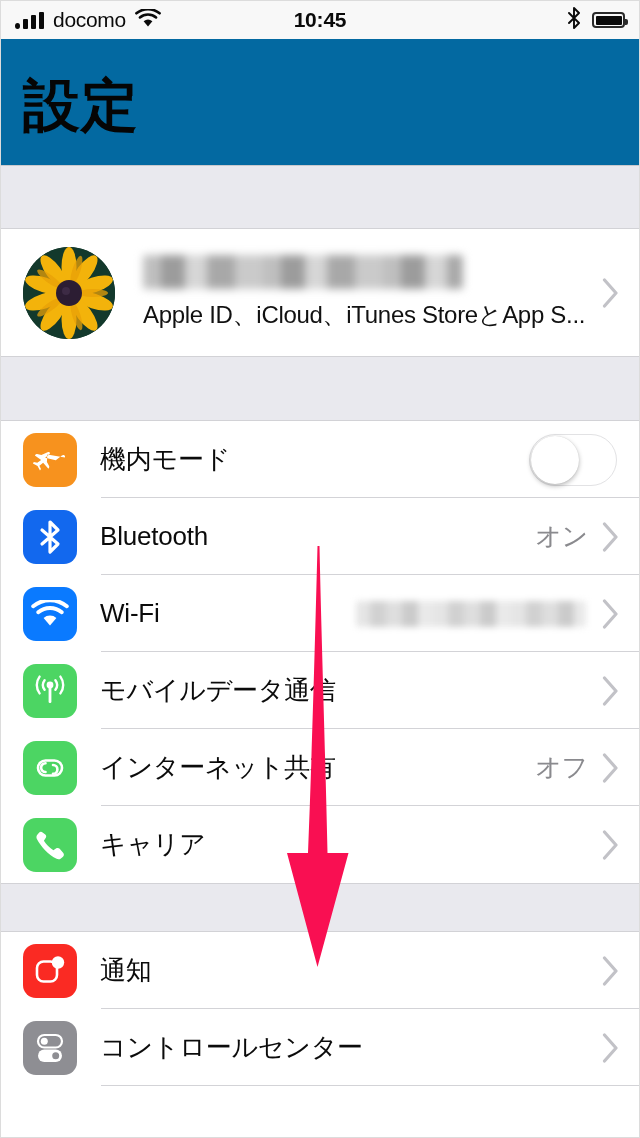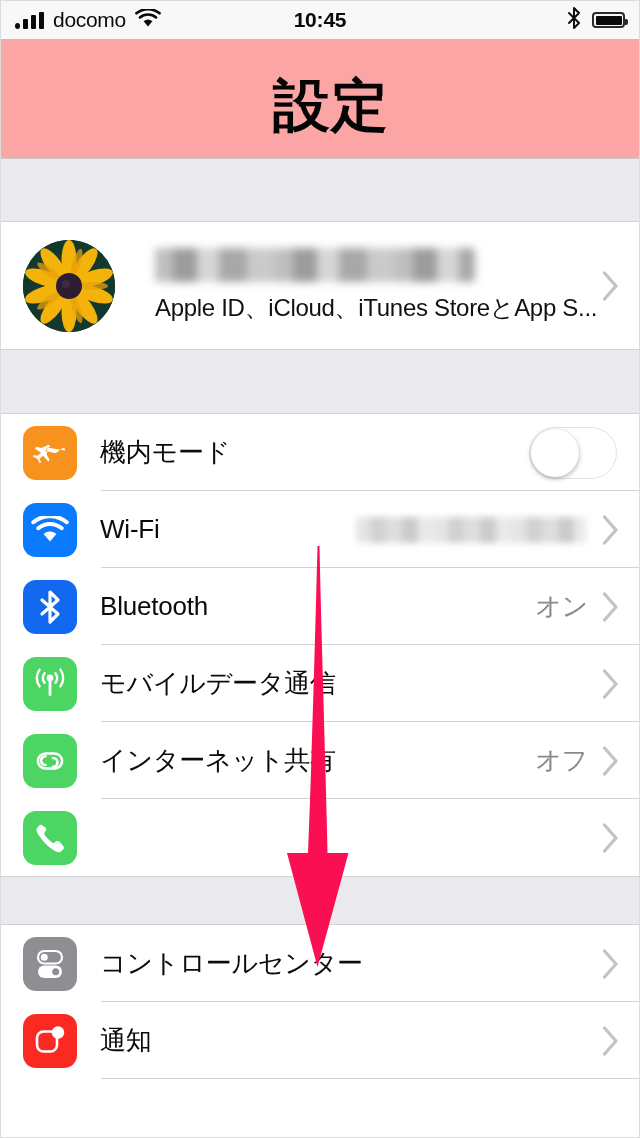--- a/index.html
+++ b/index.html
@@ -100,24 +100,23 @@
   }
   .battery > span {
     display: block;
     height: 100%;
     background: #0a0a0a;
     border-radius: 1px;
   }
 
   
   .navtitle {
-    background: #fca5a5;
-    padding: 38px 0 24px 22px;
+    background: #0369a1;
+    padding: 38px 0 31px 22px;
     border-bottom: 1px solid #c9c9cd;
-    text-align: center;
   }
   .navtitle h1 {
     margin: 0;
     font-size: 57px;
     line-height: 1;
     font-weight: bold;
     color: #050505;
     letter-spacing: 1px;
   }
 
@@ -214,21 +213,21 @@
   .avatar {
     width: 92px;
     height: 92px;
     border-radius: 50%;
     flex: 0 0 92px;
     overflow: hidden;
     position: relative;
     background: #13392c;
   }
   .appleid-text {
-    margin-left: 40px;
+    margin-left: 28px;
     display: flex;
     flex-direction: column;
     justify-content: center;
     gap: 10px;
     flex: 1 1 auto;
   }
   .name-blur {
     width: 320px;
     height: 34px;
     border-radius: 3px;
@@ -373,47 +372,47 @@
       </span>
       <span class="label">機内モード</span>
       <span class="spacer"></span>
       <span class="toggle">
           <span class="knob"></span>
         </span>
       <span class="sep"></span>
     </div>
 
     <div class="row">
+      <span class="icon" style="background:#1268EE">
+        <svg width="24" height="36" viewBox="0 0 24 36">
+            <path d="M4 11 L20 25 L12 33 V3 L20 11 L4 25" stroke="#ffffff" stroke-width="3.2" fill="none" stroke-linejoin="round" stroke-linecap="round"></path>
+          </svg>
+      </span>
+      <span class="label">Bluetooth</span>
+      <span class="spacer"></span>
+      <span class="value">オン</span>
+      <span class="chev">
+        <svg width="17" height="30" viewBox="0 0 17 30">
+            <path d="M2.5 2 L14 15 L2.5 28" stroke="#c2c2c7" stroke-width="3.2" fill="none" stroke-linecap="round" stroke-linejoin="round"></path>
+          </svg>
+      </span>
+      <span class="sep"></span>
+    </div>
+
+    <div class="row">
       <span class="icon" style="background:#0A7AFF">
         <svg width="38" height="28" viewBox="0 0 38 28">
           <path d="M19 25.6 L12.6 17.9 a10 10 0 0 1 12.8 0 Z" fill="#ffffff"></path>
           <path d="M7.2 12.3 a18.3 18.3 0 0 1 23.6 0" stroke="#ffffff" stroke-width="3.9" fill="none" stroke-linecap="round"></path>
           <path d="M2.2 6.2 a26.5 26.5 0 0 1 33.6 0" stroke="#ffffff" stroke-width="3.9" fill="none" stroke-linecap="round"></path>
         </svg>
       </span>
       <span class="label">Wi-Fi</span>
       <span class="spacer"></span>
       <span class="blurred wifi"></span>
-      <span class="chev">
-        <svg width="17" height="30" viewBox="0 0 17 30">
-            <path d="M2.5 2 L14 15 L2.5 28" stroke="#c2c2c7" stroke-width="3.2" fill="none" stroke-linecap="round" stroke-linejoin="round"></path>
-          </svg>
-      </span>
-      <span class="sep"></span>
-    </div>
-
-    <div class="row">
-      <span class="icon" style="background:#1268EE">
-        <svg width="24" height="36" viewBox="0 0 24 36">
-            <path d="M4 11 L20 25 L12 33 V3 L20 11 L4 25" stroke="#ffffff" stroke-width="3.2" fill="none" stroke-linejoin="round" stroke-linecap="round"></path>
-          </svg>
-      </span>
-      <span class="label">Bluetooth</span>
-      <span class="spacer"></span>
-      <span class="value">オン</span>
       <span class="chev">
         <svg width="17" height="30" viewBox="0 0 17 30">
             <path d="M2.5 2 L14 15 L2.5 28" stroke="#c2c2c7" stroke-width="3.2" fill="none" stroke-linecap="round" stroke-linejoin="round"></path>
           </svg>
       </span>
       <span class="sep"></span>
     </div>
 
     <div class="row">
       <span class="icon" style="background:#4CD563">
@@ -454,60 +453,61 @@
       </span>
       <span class="sep"></span>
     </div>
 
     <div class="row last">
       <span class="icon" style="background:#4CD563">
         <svg width="34" height="34" viewBox="0 0 34 34">
             <path d="M9.6 4.4c-1.1-.9-2.7-.8-3.6.3L4.3 6.8c-1 1.2-1.1 2.9-.4 4.3 2 3.9 5 7.9 8.4 11.3 3.4 3.4 7.4 6.4 11.3 8.4 1.4.7 3.1.6 4.3-.4l2.1-1.7c1.1-.9 1.2-2.5.3-3.6l-3.6-4.3c-.8-1-2.3-1.2-3.4-.5l-2.9 1.9c-1.9-1.2-3.7-2.6-5.3-4.2-1.6-1.6-3-3.4-4.2-5.3l1.9-2.9c.7-1.1.5-2.6-.5-3.4L9.6 4.4z" fill="#ffffff"></path>
           </svg>
       </span>
+      <span class="label">キャリア</span>
       <span class="spacer"></span>
       <span class="chev">
         <svg width="17" height="30" viewBox="0 0 17 30">
             <path d="M2.5 2 L14 15 L2.5 28" stroke="#c2c2c7" stroke-width="3.2" fill="none" stroke-linecap="round" stroke-linejoin="round"></path>
           </svg>
       </span>
     </div>
   </div>
 
   <div class="gap gap-47 top"></div>
 
   <div class="group">
+
+    <div class="row">
+      <span class="icon" style="background:#FA2A23">
+        <svg width="36" height="36" viewBox="0 0 36 36">
+          <rect x="5" y="8.5" width="20" height="20" rx="6.5" stroke="#ffffff" stroke-width="2.6" fill="none"></rect>
+          <circle cx="26" cy="9.5" r="6.2" fill="#ffffff"></circle>
+        </svg>
+      </span>
+      <span class="label">通知</span>
+      <span class="spacer"></span>
+      <span class="chev">
+        <svg width="17" height="30" viewBox="0 0 17 30">
+            <path d="M2.5 2 L14 15 L2.5 28" stroke="#c2c2c7" stroke-width="3.2" fill="none" stroke-linecap="round" stroke-linejoin="round"></path>
+          </svg>
+      </span>
+      <span class="sep"></span>
+    </div>
 
     <div class="row last">
       <span class="icon" style="background:#8E8E93">
         <svg width="34" height="36" viewBox="0 0 34 36">
           <rect x="5" y="5" width="24" height="12.5" rx="6.25" stroke="#ffffff" stroke-width="2.2" fill="none"></rect>
           <circle cx="11.3" cy="11.25" r="3.5" fill="#ffffff"></circle>
           <rect x="5" y="19.5" width="24" height="12.5" rx="6.25" fill="#ffffff"></rect>
           <circle cx="22.7" cy="25.75" r="3.5" fill="#8E8E93"></circle>
         </svg>
       </span>
       <span class="label">コントロールセンター</span>
-      <span class="spacer"></span>
-      <span class="chev">
-        <svg width="17" height="30" viewBox="0 0 17 30">
-            <path d="M2.5 2 L14 15 L2.5 28" stroke="#c2c2c7" stroke-width="3.2" fill="none" stroke-linecap="round" stroke-linejoin="round"></path>
-          </svg>
-      </span>
-      <span class="sep"></span>
-    </div>
-
-    <div class="row">
-      <span class="icon" style="background:#FA2A23">
-        <svg width="36" height="36" viewBox="0 0 36 36">
-          <rect x="5" y="8.5" width="20" height="20" rx="6.5" stroke="#ffffff" stroke-width="2.6" fill="none"></rect>
-          <circle cx="26" cy="9.5" r="6.2" fill="#ffffff"></circle>
-        </svg>
-      </span>
-      <span class="label">通知</span>
       <span class="spacer"></span>
       <span class="chev">
         <svg width="17" height="30" viewBox="0 0 17 30">
             <path d="M2.5 2 L14 15 L2.5 28" stroke="#c2c2c7" stroke-width="3.2" fill="none" stroke-linecap="round" stroke-linejoin="round"></path>
           </svg>
       </span>
       <span class="sep"></span>
     </div>
   </div>
 

